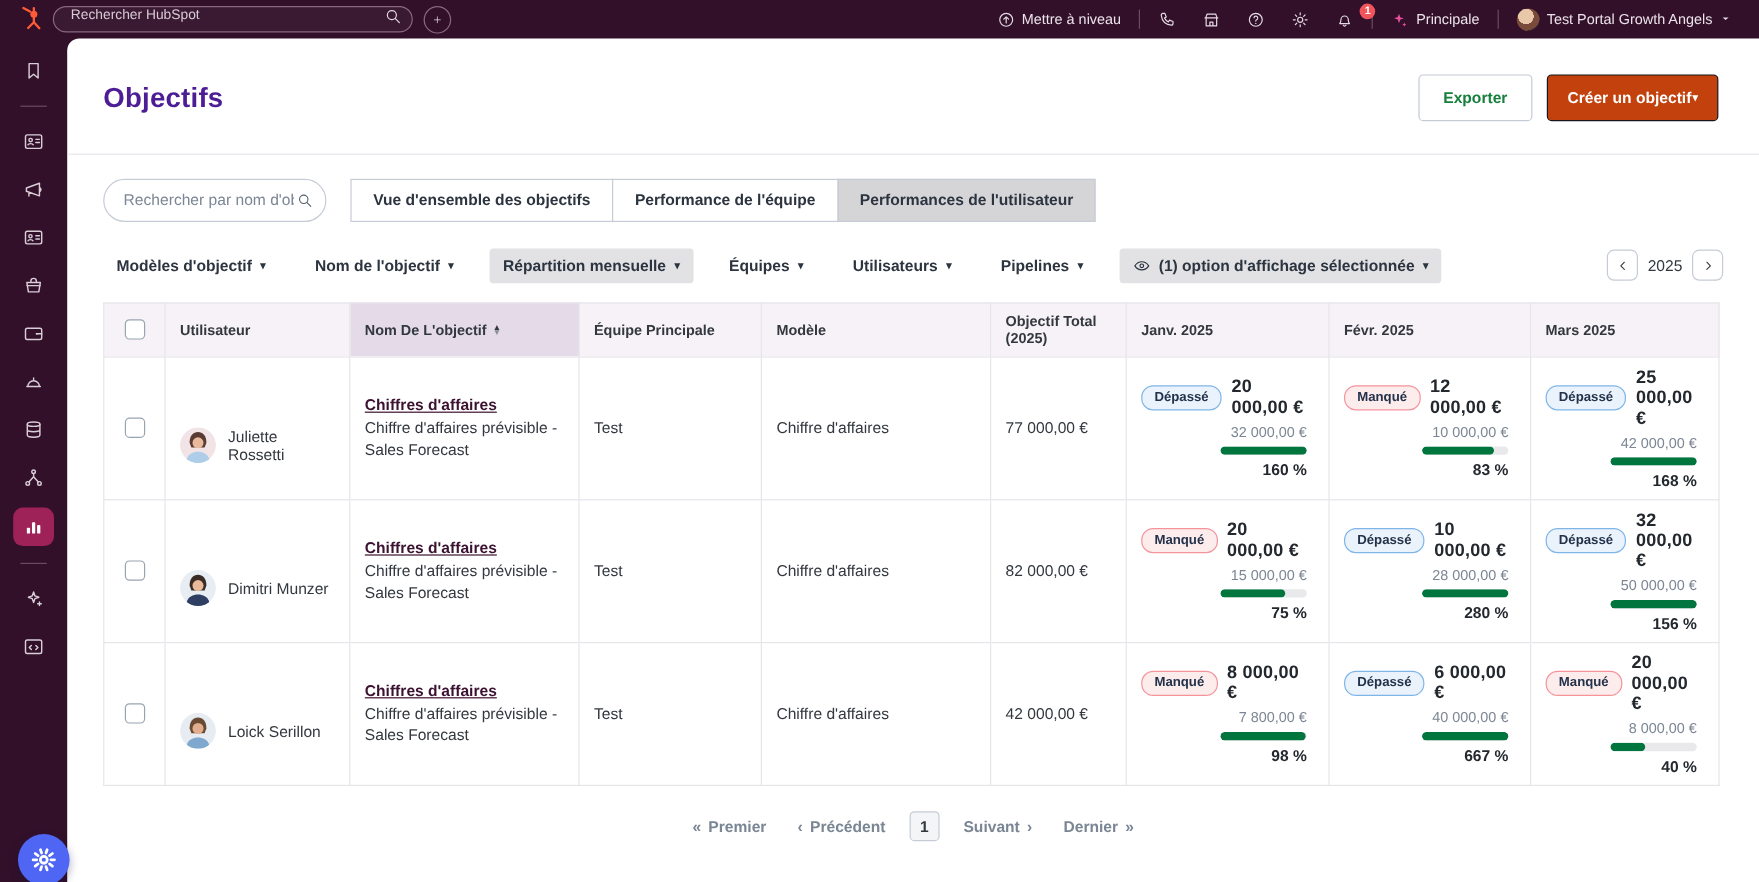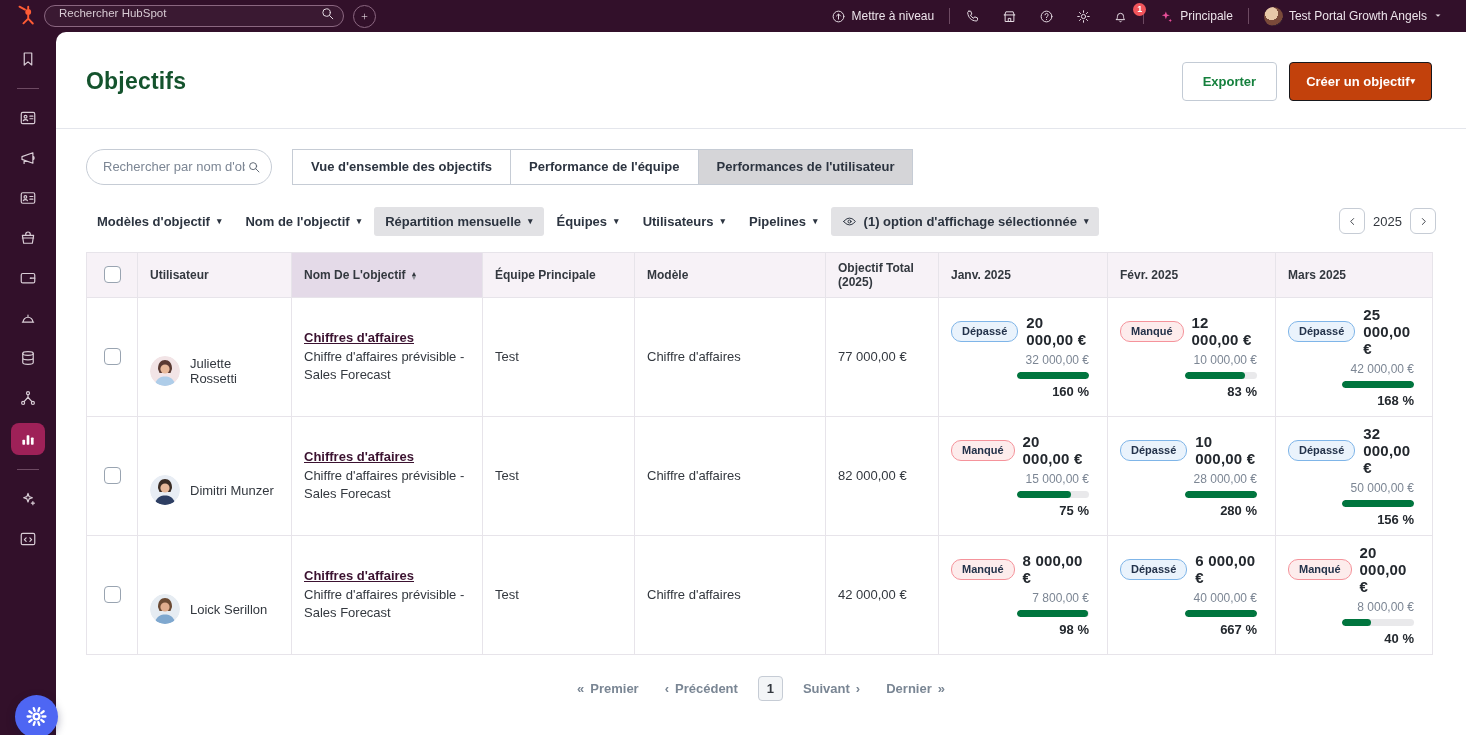--- a/index.html
+++ b/index.html
@@ -65,21 +65,21 @@
   .side-item.active { background:#9e2158; color:#fff; height:32px; }
   .side-div { width:22px; height:1px; background:#6d4a62; margin:4px 0 14px; }
 
   
   .main {
     position:absolute; top:32px; left:56px; right:0; bottom:0;
     background:#fff; border-top-left-radius:10px; overflow:hidden;
     color:#33383f;
   }
   .page-head { display:flex; align-items:center; padding:21px 34px 17px 30px; }
-  .page-title { font-size:23px; font-weight:bold; color:#14532d; letter-spacing:.2px; }
+  .page-title { font-size:23px; font-weight:bold; color:#4c1d95; letter-spacing:.2px; }
   .head-actions { margin-left:auto; display:flex; gap:12px; }
   .btn-secondary {
     background:#fff; border:1px solid #c3cbd5; border-radius:4px; color:#15803d;
     font-weight:bold; font-size:13px; padding:10px 20px; font-family:inherit; cursor:pointer;
   }
   .btn-primary {
     background:#c2410c; border:1px solid #17181d; border-radius:4px; color:#fff;
     font-weight:bold; font-size:13px; padding:11px 16px; font-family:inherit; cursor:pointer;
     display:flex; align-items:center; gap:1px;
   }
@@ -99,21 +99,21 @@
   .obj-search svg { width:14px; height:14px; color:#56606c; flex:0 0 auto; }
   .seg-group { display:flex; }
   .seg-btn {
     border:1px solid #c6ccd5; background:#fff; color:#2c3440; font-weight:bold;
     font-size:13px; padding:0 18px; height:36px; font-family:inherit; cursor:pointer;
     margin-left:-1px; white-space:nowrap;
   }
   .seg-btn:first-child { margin-left:0; }
   .seg-btn.active { background:#d5d5d8; }
 
-  .filters { display:flex; align-items:center; padding:22px 30px 14px; gap:2px; }
+  .filters { display:flex; align-items:center; padding:22px 30px 14px; gap:19px; }
   .filter-btn {
     display:flex; align-items:center; gap:7px; border:none; background:transparent;
     color:#2c3440; font-weight:bold; font-size:13px; padding:7px 11px; border-radius:3px;
     font-family:inherit; cursor:pointer; white-space:nowrap;
   }
   .filter-btn.active { background:#e2e2e5; }
   .filter-btn svg { width:15px; height:15px; }
   .year-pager { margin-left:auto; display:flex; align-items:center; gap:8px; }
   .pager-btn {
     width:26px; height:26px; border:1px solid #c6ccd5; border-radius:6px; background:#fff;

